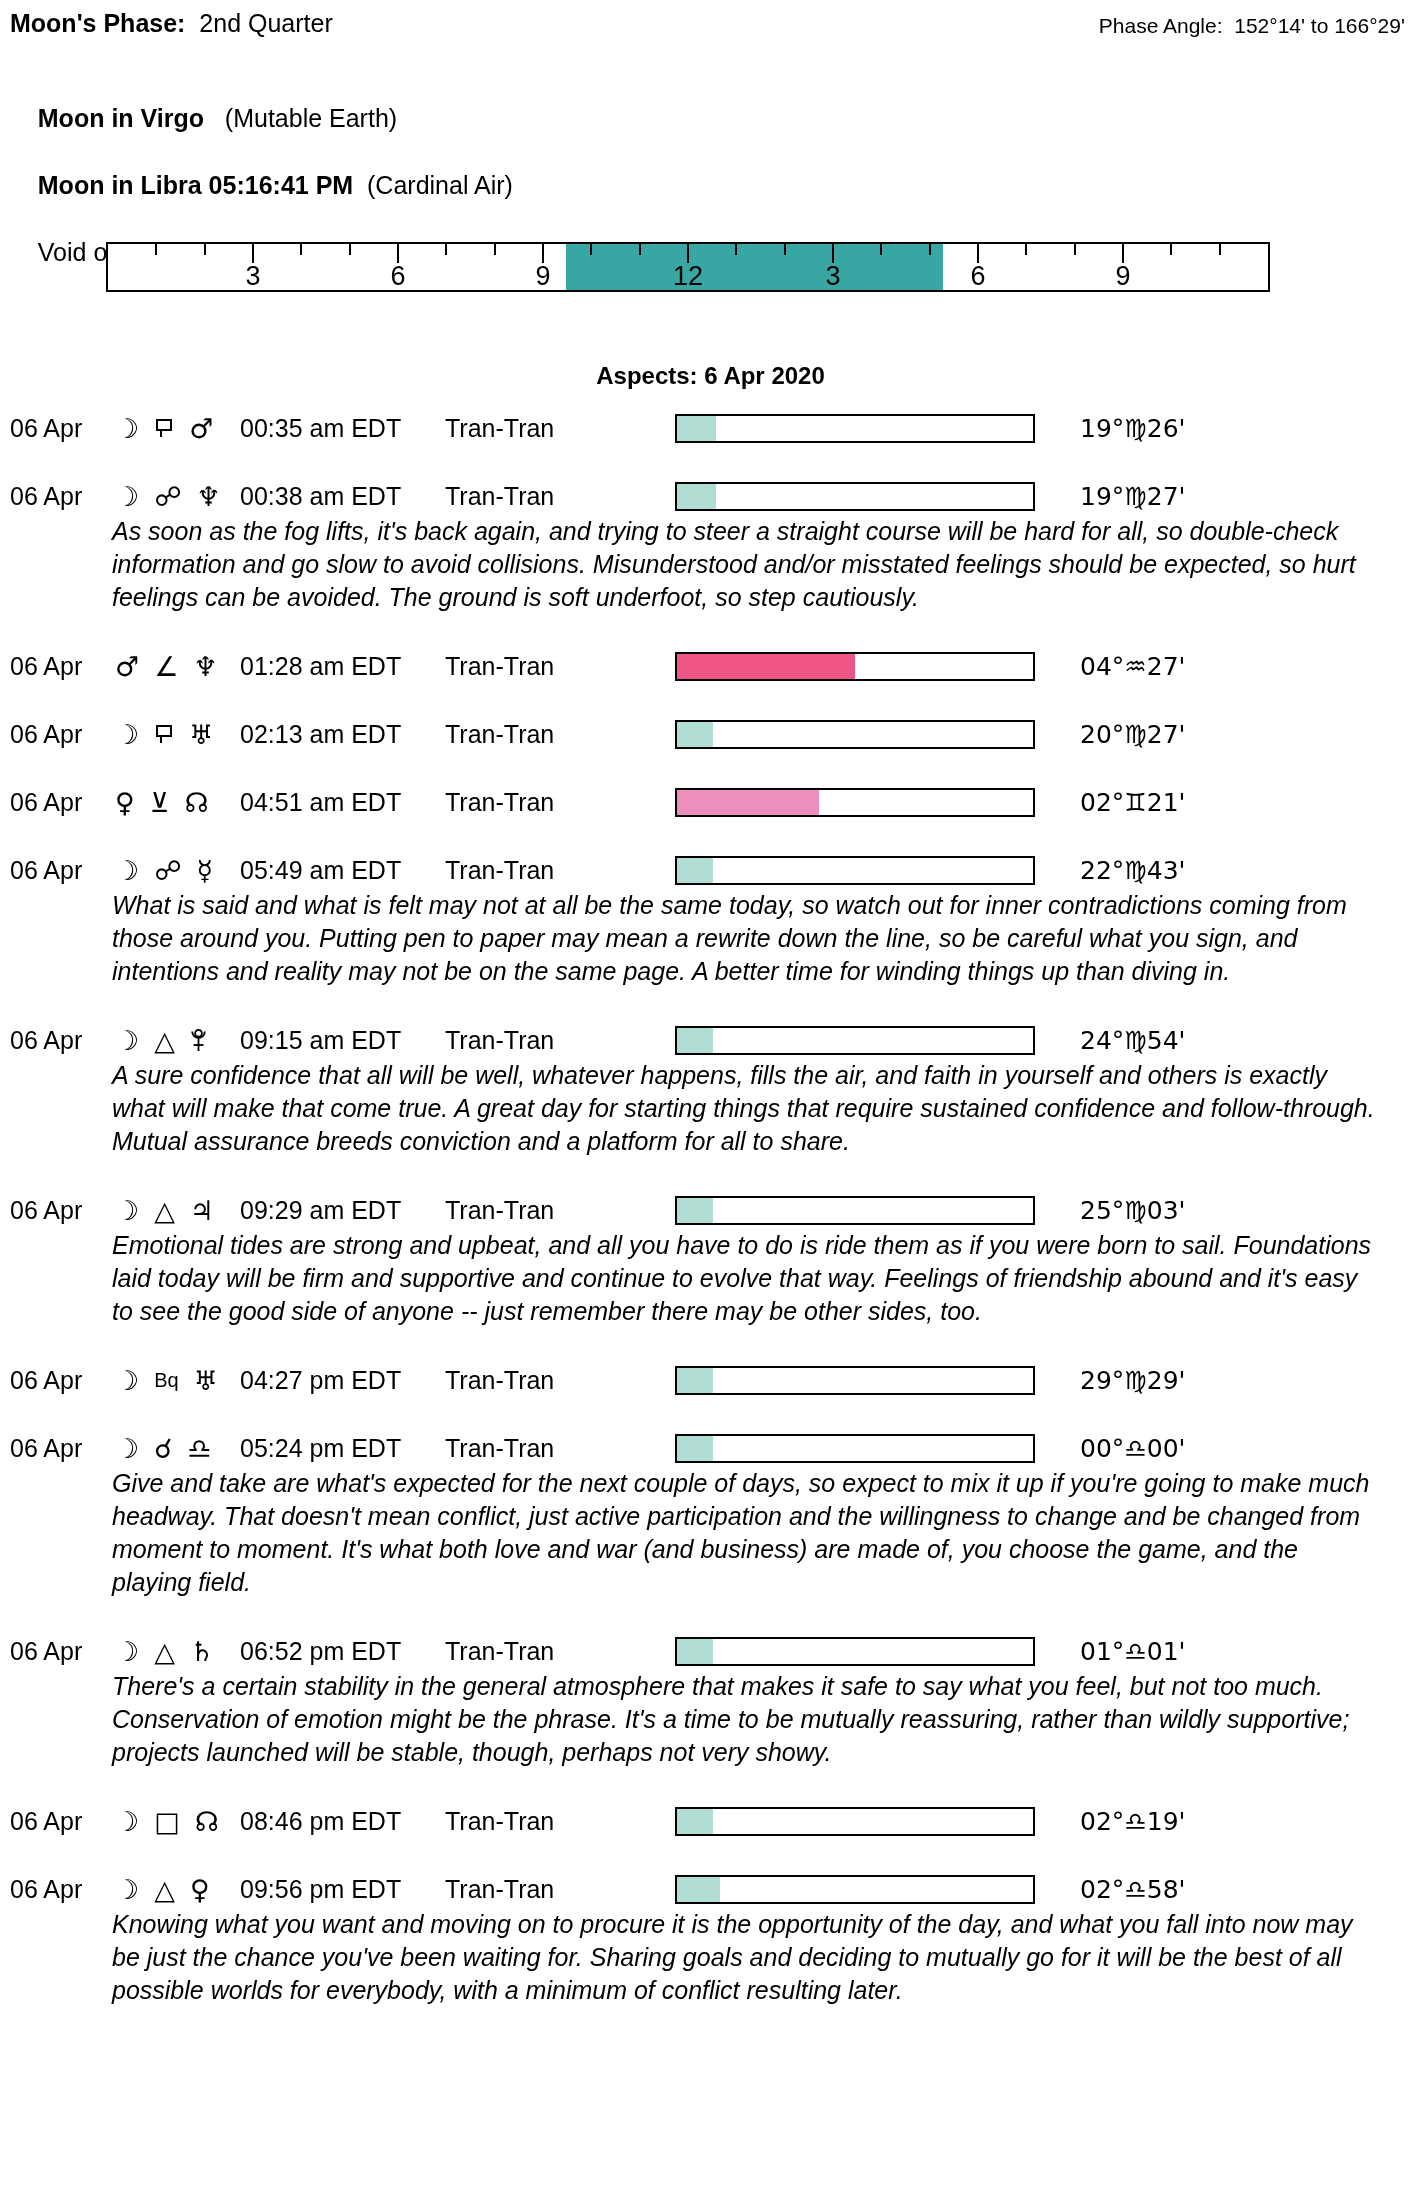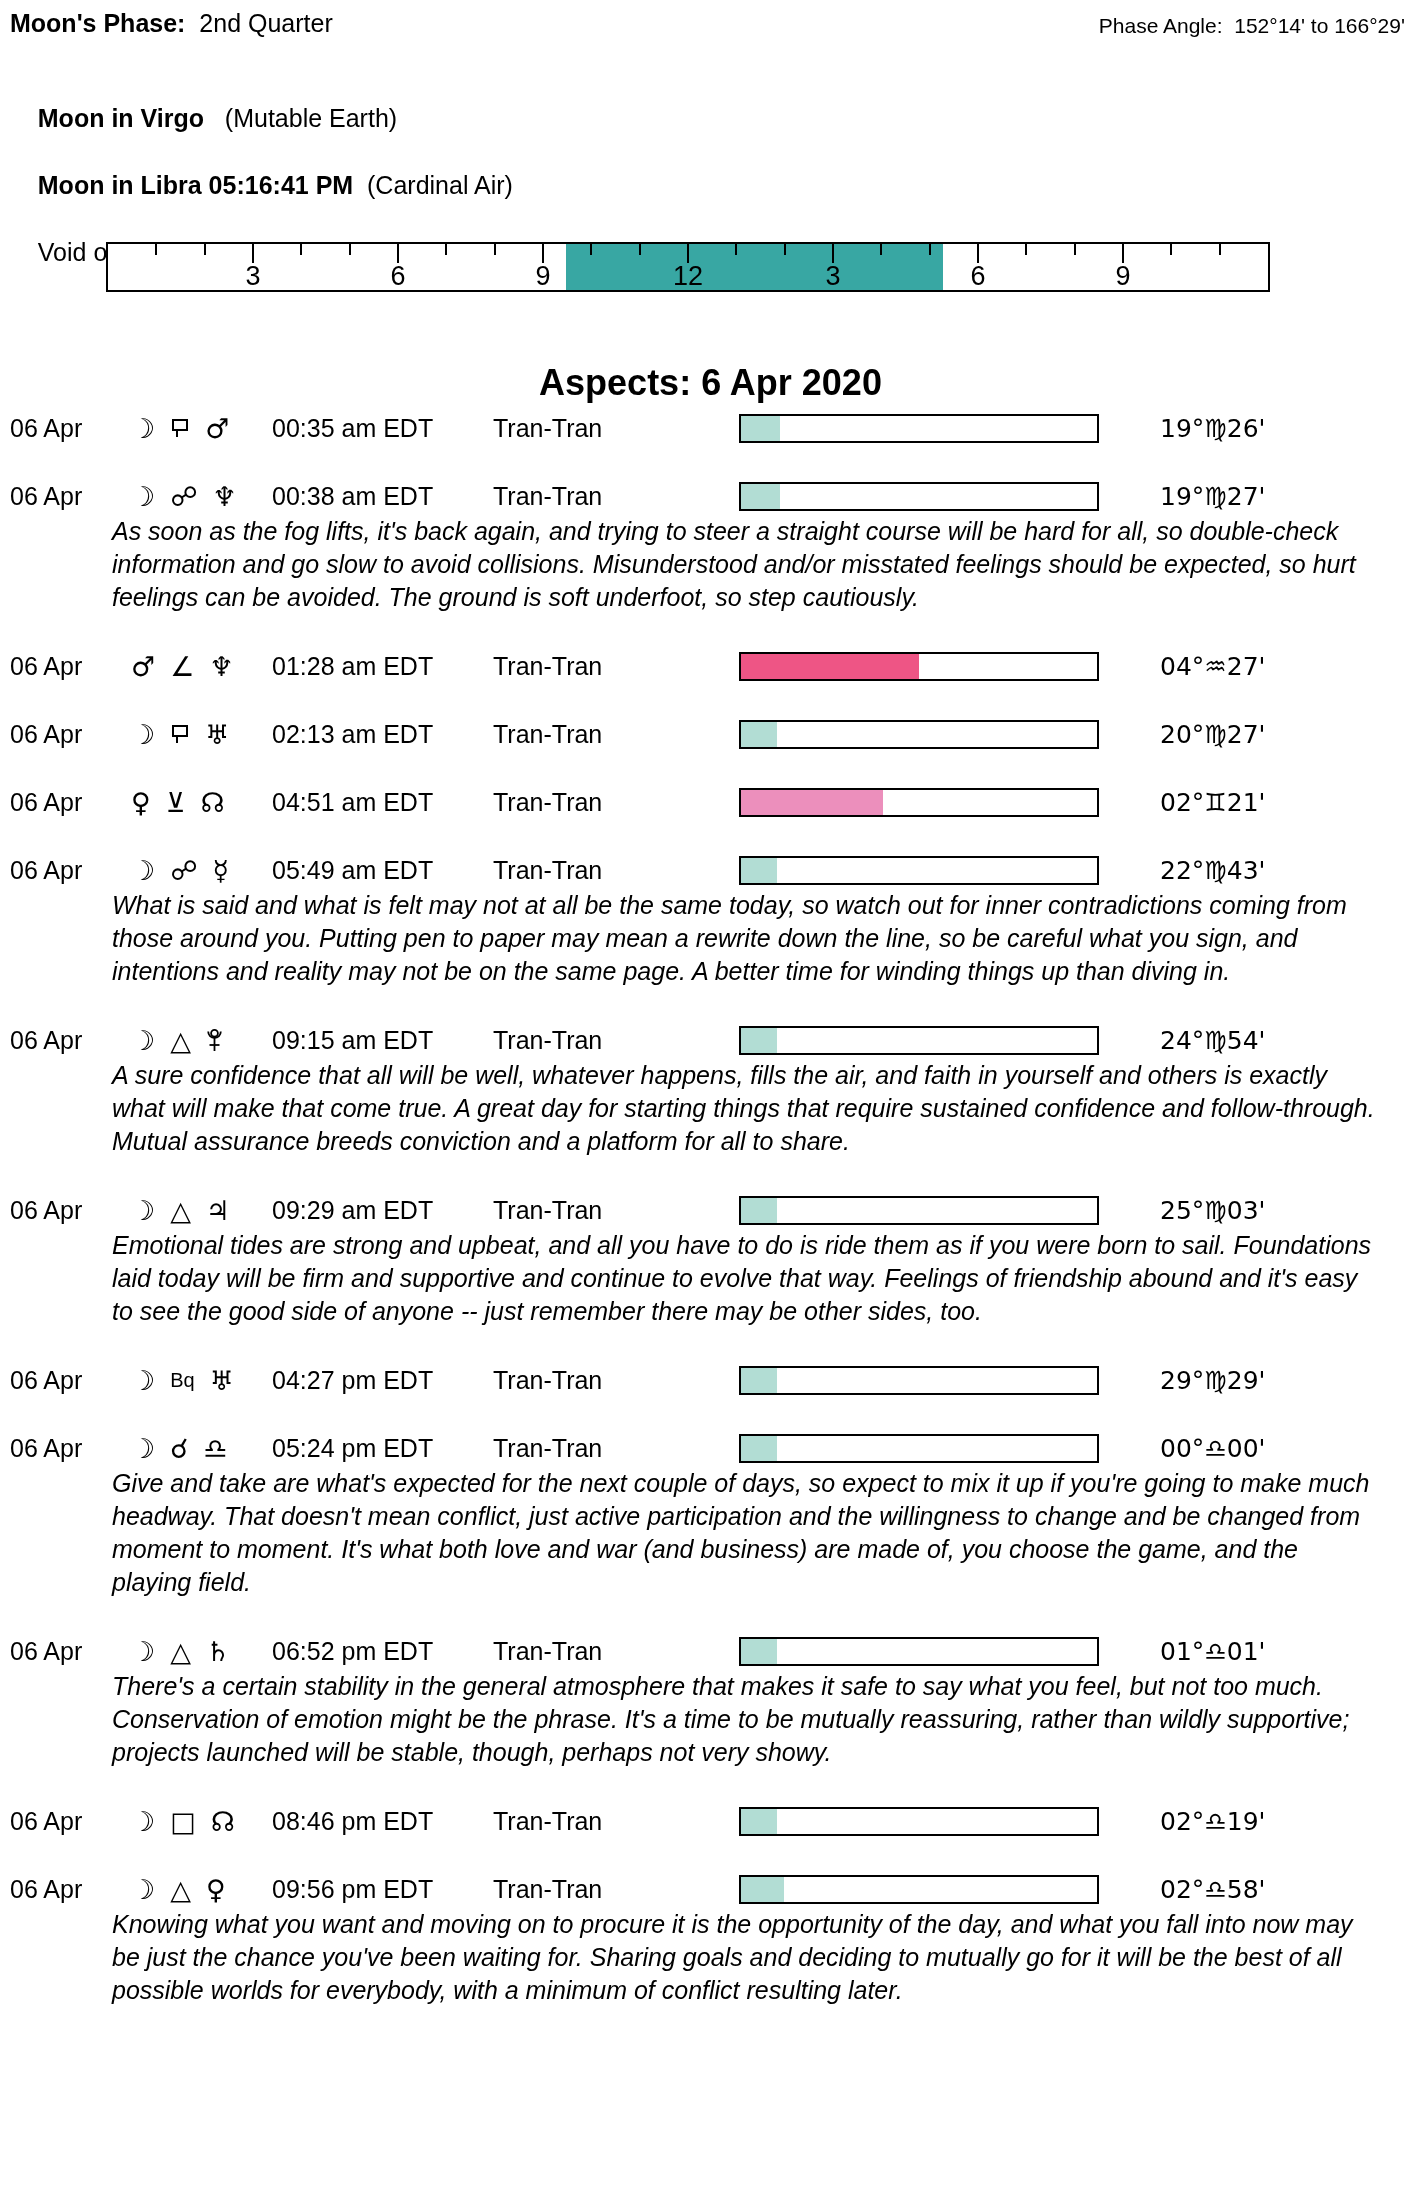--- a/index.html
+++ b/index.html
@@ -24,28 +24,28 @@
   .voc-fill{position:absolute;top:0;bottom:0;z-index:0;}
   .tick{position:absolute;top:0;width:2px;background:#000;height:11px;z-index:2;}
   .tick.major{height:19px;}
   .rlabel{
     position:absolute;bottom:0px;transform:translateX(-50%);
     font-size:27px;line-height:27px;z-index:2;
   }
 
   
   .aspects-title{
-    text-align:center;font-weight:bold;font-size:36px;
+    text-align:center;font-weight:bold;font-size:24px;
     margin-top:70px;margin-bottom:18px;height:32px;
   }
   .aspect-block{margin-bottom:36px;}
   .aspect-row{
     display:grid;
     grid-template-columns:105px 125px 205px 230px 405px auto;
-    align-items:center;height:32px;gap:16px;
+    align-items:center;height:32px;
   }
   .c-date{white-space:pre;}
   .c-sym{
     display:flex;align-items:center;gap:15px;
     font-family:"DejaVu Sans",sans-serif;font-size:27px;line-height:27px;
   }
   .glyph{display:inline-flex;align-items:center;justify-content:center;}
   .g-bq{font-family:"Liberation Sans",sans-serif;font-size:20px;}
   .g-sesq svg,.g-pluto svg{display:block;}
   .c-time{white-space:pre;}

